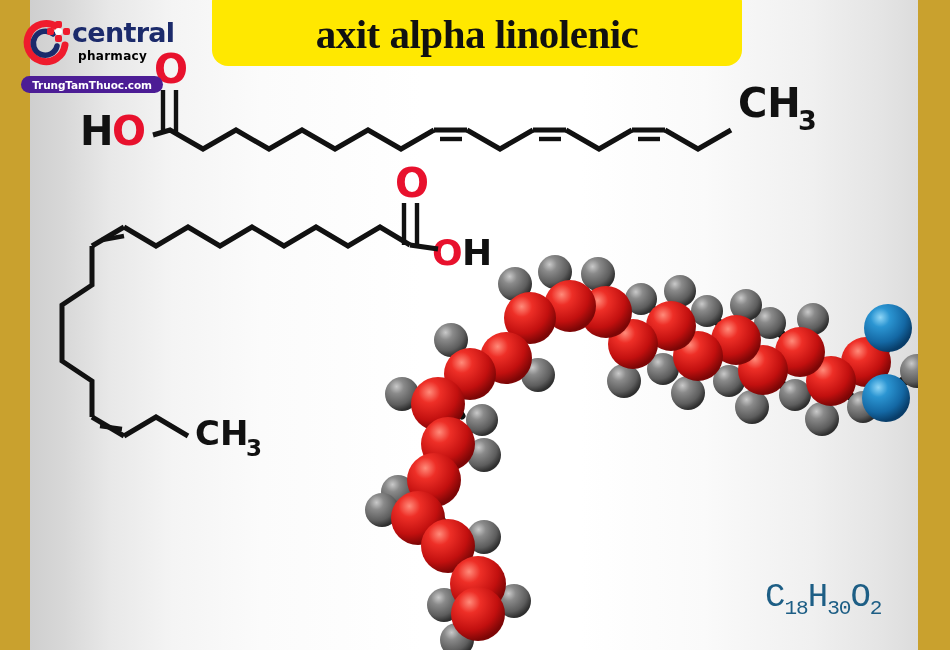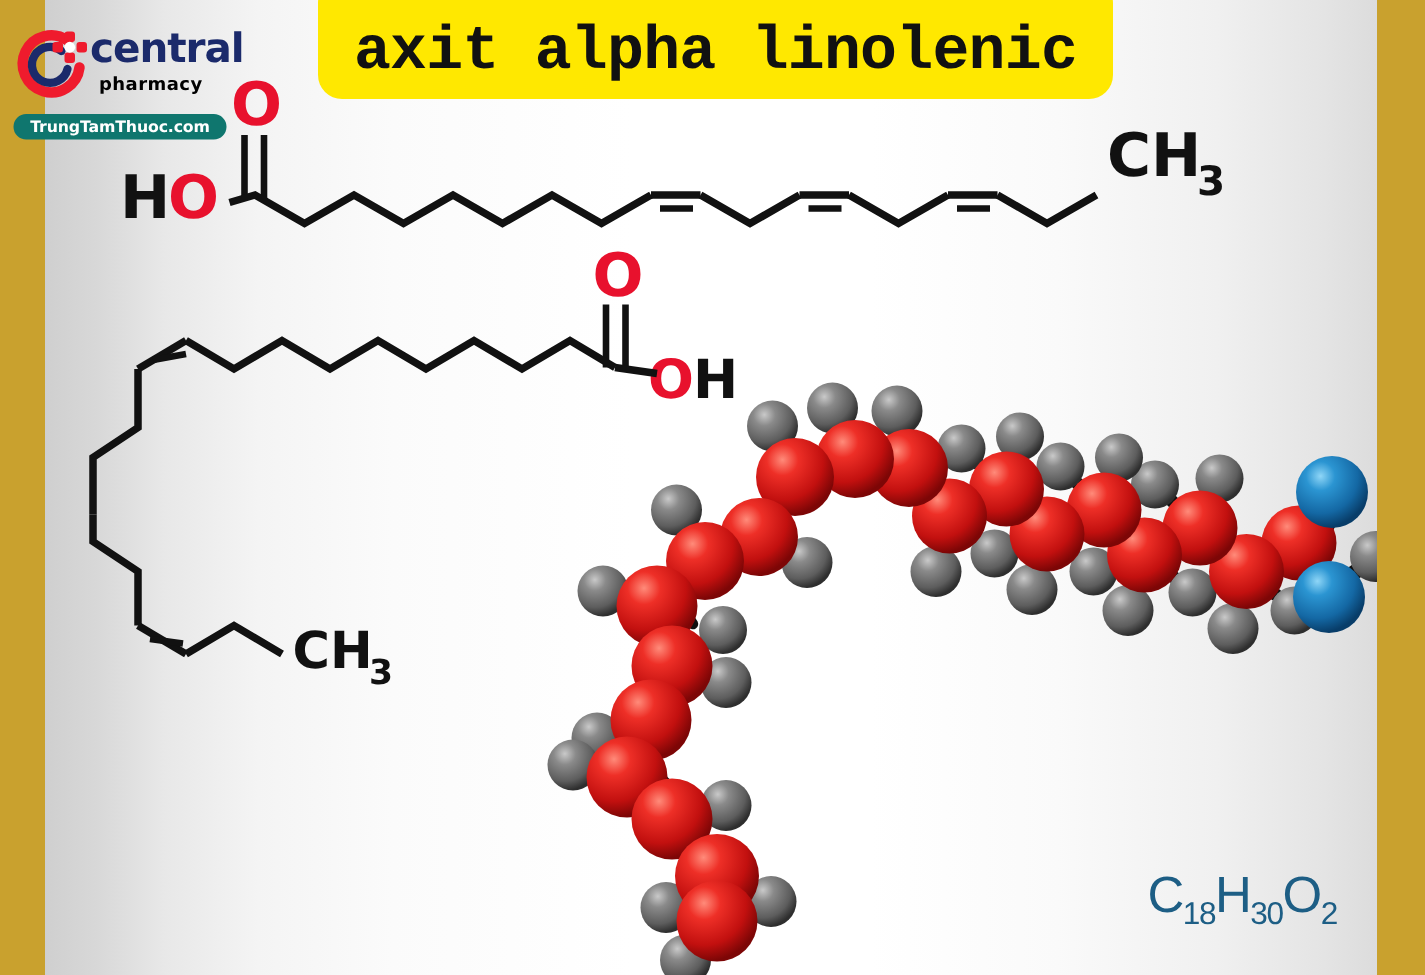--- a/index.html
+++ b/index.html
@@ -38,67 +38,67 @@
     width: 530px; height: 80px;
     background: #FFE800;
     border-radius: 16px;
     display: flex;
     align-items: flex-end;
     justify-content: center;
     padding-bottom: 8px;
     z-index: 40;
   }
   #title-text {
-    font-family: Liberation Mono, monospace;
+    font-family: Liberation Serif, serif;
     font-size: 41px;
     font-weight: bold;
     color: #111111;
     letter-spacing: -0.5px;
     white-space: nowrap;
   }
 
   
-  #logo { position: absolute; left: 4px; top: 14px; width: 175px; height: 84px; z-index: 45; }
+  #logo { position: absolute; left: 16px; top: 14px; width: 175px; height: 84px; z-index: 45; }
   #logo-mark { position: absolute; left: 4px; top: 4px; width: 52px; height: 50px; }
   #logo-word {
     position: absolute; left: 56px; top: 5px;
     font-family: "DejaVu Sans", sans-serif;
     font-size: 27px; font-weight: bold;
     color: #1b2a6b; letter-spacing: -0.7px; line-height: 1;
   }
   #logo-sub {
     position: absolute; left: 62px; top: 36px;
     font-family: "DejaVu Sans", sans-serif;
     font-size: 12px; font-weight: bold;
     color: #000000; letter-spacing: 0.3px; line-height: 1;
   }
   #logo-pill {
     position: absolute; left: 5px; top: 62px;
     width: 142px; height: 17px;
-    background: #0f766e;
+    background: #4c1d95;
     border-radius: 9px;
     display: flex; align-items: center; justify-content: center;
   }
   #logo-pill-text {
     font-family: "DejaVu Sans", sans-serif;
     font-size: 10.5px; font-weight: bold;
     color: #ffffff; letter-spacing: -0.1px; white-space: nowrap;
   }
 
   
   .skel { position: absolute; }
   .bond { stroke: #111111; stroke-width: 5; fill: none; stroke-linecap: butt; stroke-linejoin: miter; }
   .bond2 { stroke: #111111; stroke-width: 4.4; fill: none; }
   .lbl-red   { font-family: "DejaVu Sans", sans-serif; font-weight: bold; fill: #e8112d; }
   .lbl-black { font-family: "DejaVu Sans", sans-serif; font-weight: bold; fill: #111111; }
 
   
   #formula {
     position: absolute; left: 735px; top: 578px;
-    font-family: Liberation Sans, sans-serif;
+    font-family: Liberation Mono, monospace;
     font-size: 34px; font-weight: normal;
     color: #1d5e85;
     letter-spacing: -1px;
     z-index: 30;
     white-space: nowrap;
   }
   #formula sub { font-size: 0.62em; }
 
   
   #molecule { position: absolute; left: 0; top: 0; width: 888px; height: 650px; z-index: 20; }

